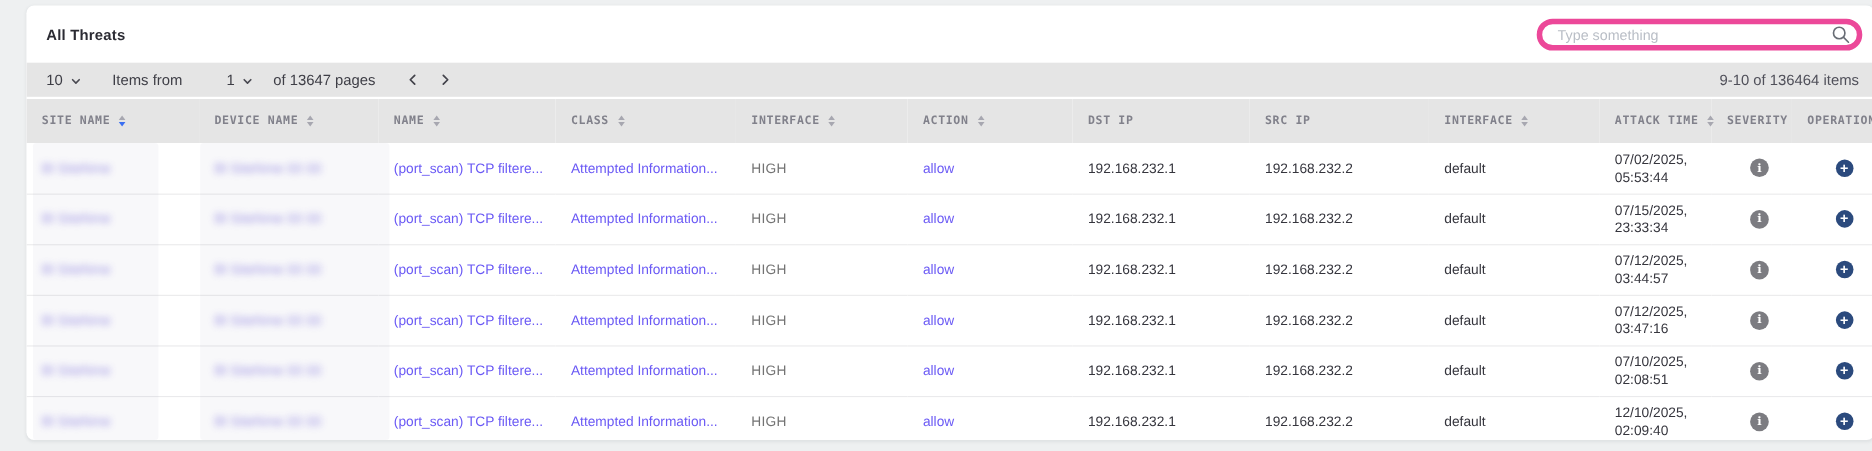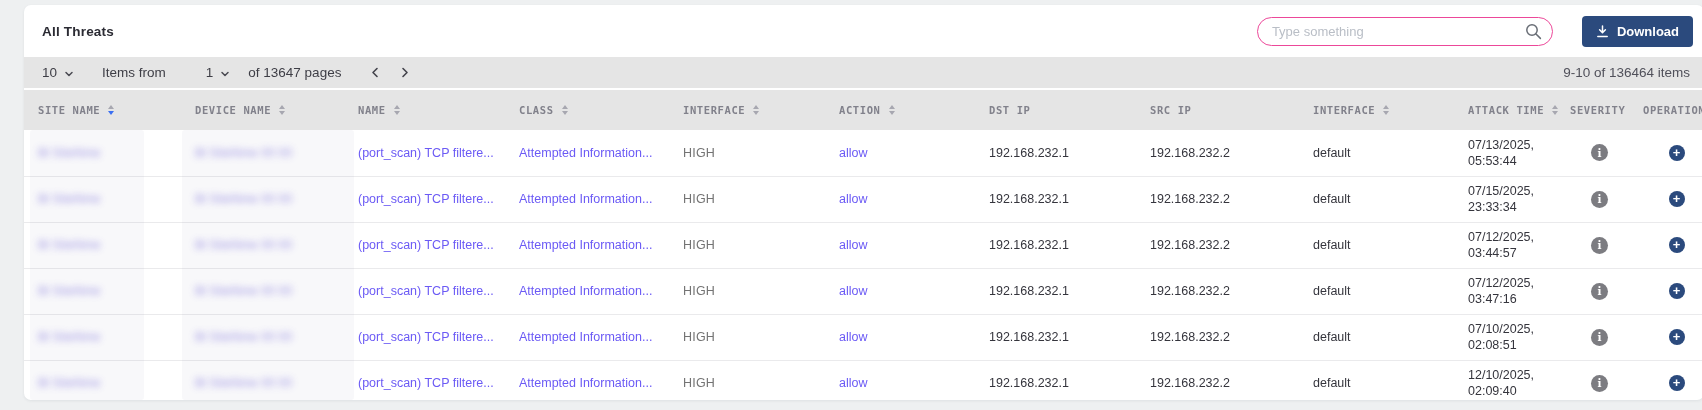--- a/index.html
+++ b/index.html
@@ -18,21 +18,21 @@
   }
   
   .card-header {
     height:52px; display:flex; align-items:center;
     padding:0 11px 0 18px;
   }
   .page-title { font-size:13.5px; font-weight:700; color:#2b2b33; letter-spacing:.2px; }
   .header-right { margin-left:auto; display:flex; align-items:center; gap:29px; }
   .search-box { position:relative; width:296px; }
   .search-box input {
-    width:296px; height:29px; border:1px solid #ec4899; border-radius:15px;
+    width:296px; height:29px; border:5px solid #ec4899; border-radius:15px;
     padding:0 36px 0 14px; font-size:13px; color:#0f172a; outline:none;
     font-family:"Liberation Sans", sans-serif; background:#fff;
   }
   .search-box input::placeholder { color:#b9bec6; }
   .search-ico { position:absolute; right:11px; top:6px; width:17px; height:17px; cursor:pointer; }
   .dl-btn {
     height:31px; padding:0 14px; border:none; border-radius:4px;
     background:#2b4a7d; color:#fff; font-size:13px; font-weight:700;
     display:flex; align-items:center; gap:8px; cursor:pointer;
     font-family:"Liberation Sans", sans-serif;
@@ -103,27 +103,20 @@
   <div class="card-header">
     <div class="page-title">All Threats</div>
     <div class="header-right">
       <div class="search-box">
         <input type="text" placeholder="Type something" style="">
         <svg class="search-ico" viewBox="0 0 17 17">
           <circle cx="7" cy="7" r="5.2" fill="none" stroke="#686d75" stroke-width="1.5"></circle>
           <line x1="11" y1="11" x2="15.4" y2="15.4" stroke="#686d75" stroke-width="1.5" stroke-linecap="round"></line>
         </svg>
       </div>
-      <button class="dl-btn">
-        <svg width="13" height="13" viewBox="0 0 13 13">
-          <path d="M6.5 1v6.2M3.6 4.8l2.9 2.9 2.9-2.9" fill="none" stroke="#ffffff" stroke-width="1.5" stroke-linecap="round" stroke-linejoin="round"></path>
-          <path d="M1.8 11.4h9.4" stroke="#ffffff" stroke-width="1.5" stroke-linecap="round"></path>
-        </svg>
-        <span>Download</span>
-      </button>
     </div>
   </div>
 
   <div class="pag-bar">
     <div class="pag-left">
       <span class="sel">
         <span>10</span>
         <svg width="10" height="8" viewBox="0 0 10 8">
           <polyline points="2,2.5 5,5.5 8,2.5" fill="none" stroke="#4a4a52" stroke-width="1.5" stroke-linecap="round" stroke-linejoin="round"></polyline>
         </svg>
@@ -246,21 +239,21 @@
         <tr>
           <td><span class="blur-text">Bl SiteNme</span></td>
           <td><span class="blur-text">Bl SiteNme 00 00</span></td>
           <td><span class="lnk">(port_scan) TCP filtere...</span></td>
           <td><span class="lnk">Attempted Information...</span></td>
           <td><span class="sev">HIGH</span></td>
           <td><span class="lnk">allow</span></td>
           <td>192.168.232.1</td>
           <td>192.168.232.2</td>
           <td>default</td>
-          <td class="time-cell">07/13/2025, 05:53:44</td>
+          <td class="time-cell">07/02/2025, 05:53:44</td>
           <td class="c-center"><span class="info-ico">i</span></td>
           <td class="c-center"><span class="plus-ico">+</span></td>
         </tr>
         <tr>
           <td><span class="blur-text">Bl SiteNme</span></td>
           <td><span class="blur-text">Bl SiteNme 00 00</span></td>
           <td><span class="lnk">(port_scan) TCP filtere...</span></td>
           <td><span class="lnk">Attempted Information...</span></td>
           <td><span class="sev">HIGH</span></td>
           <td><span class="lnk">allow</span></td>

